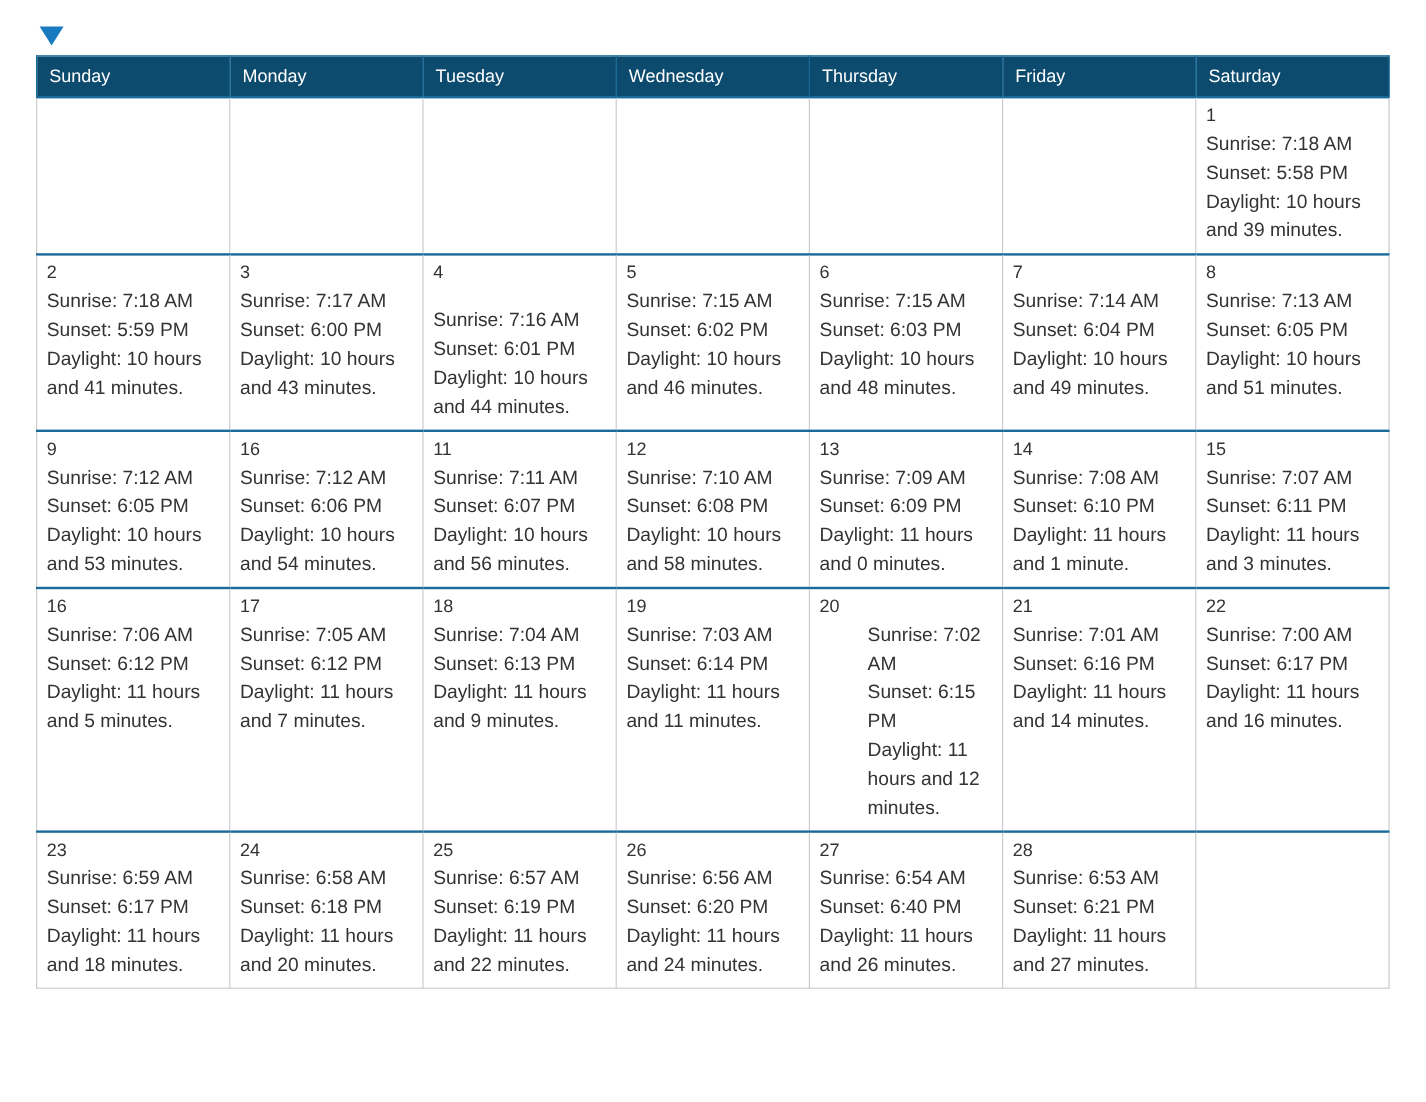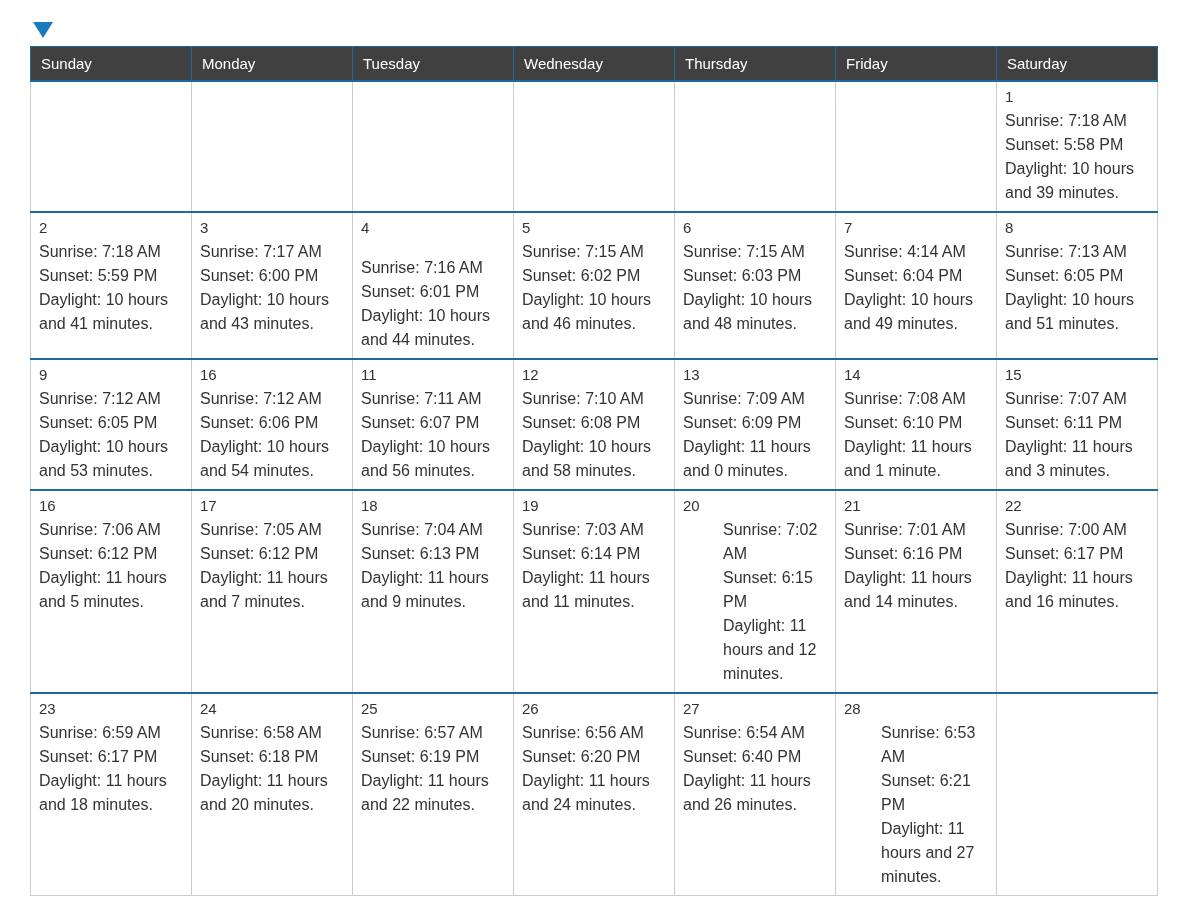--- a/index.html
+++ b/index.html
@@ -59,21 +59,21 @@
       font-size: 20px;
       color: #555;
       margin-top: 4px;
     }
     .calendar {
       width: 100%;
       border-collapse: collapse;
       margin-top: 10px;
     }
     .calendar th {
-      background-color: #404040;
+      background-color: #0c4a6e;
       color: #fff;
       padding: 8px 10px;
       font-size: 15px;
       font-weight: normal;
       text-align: left;
       border: 1px solid #1a6b9a;
     }
     .calendar td {
       border: 1px solid #ccc;
       vertical-align: top;
@@ -173,21 +173,21 @@
 Daylight: 10 hours and 46 minutes.</div>
         </td>
         <td>
           <span class="day-number">6</span>
           <div class="day-info" style="white-space: pre-line;">Sunrise: 7:15 AM
 Sunset: 6:03 PM
 Daylight: 10 hours and 48 minutes.</div>
         </td>
         <td>
           <span class="day-number">7</span>
-          <div class="day-info" style="white-space: pre-line;">Sunrise: 4:14 AM
+          <div class="day-info" style="white-space: pre-line;">Sunrise: 7:14 AM
 Sunset: 6:04 PM
 Daylight: 10 hours and 49 minutes.</div>
         </td>
         <td>
           <span class="day-number">8</span>
           <div class="day-info" style="white-space: pre-line;">Sunrise: 7:13 AM
 Sunset: 6:05 PM
 Daylight: 10 hours and 51 minutes.</div>
         </td>
       </tr>
@@ -305,20 +305,20 @@
 Daylight: 11 hours and 24 minutes.</div>
         </td>
         <td>
           <span class="day-number">27</span>
           <div class="day-info" style="white-space: pre-line;">Sunrise: 6:54 AM
 Sunset: 6:40 PM
 Daylight: 11 hours and 26 minutes.</div>
         </td>
         <td>
           <span class="day-number">28</span>
-          <div class="day-info" style="white-space: pre-line; margin-left: 37px;">Sunrise: 6:53 AM
+          <div class="day-info" style="white-space: pre-line;">Sunrise: 6:53 AM
 Sunset: 6:21 PM
 Daylight: 11 hours and 27 minutes.</div>
         </td>
         <td class="empty-cell"></td>
       </tr>
     </tbody>
 </table>
 
 </body></html>

